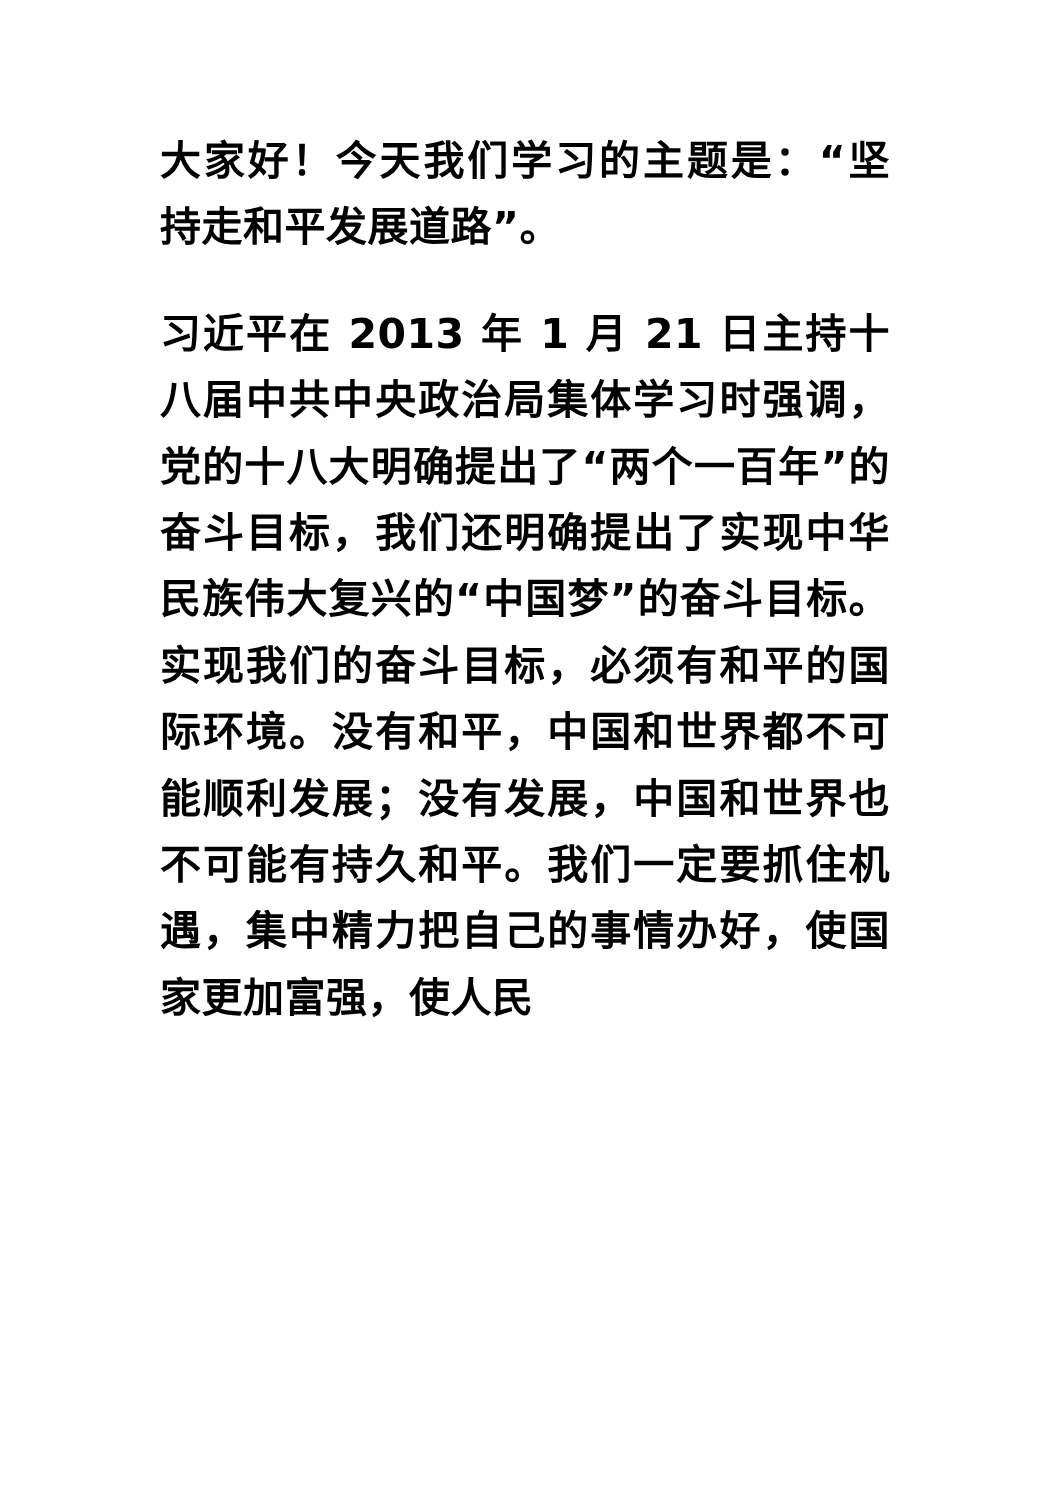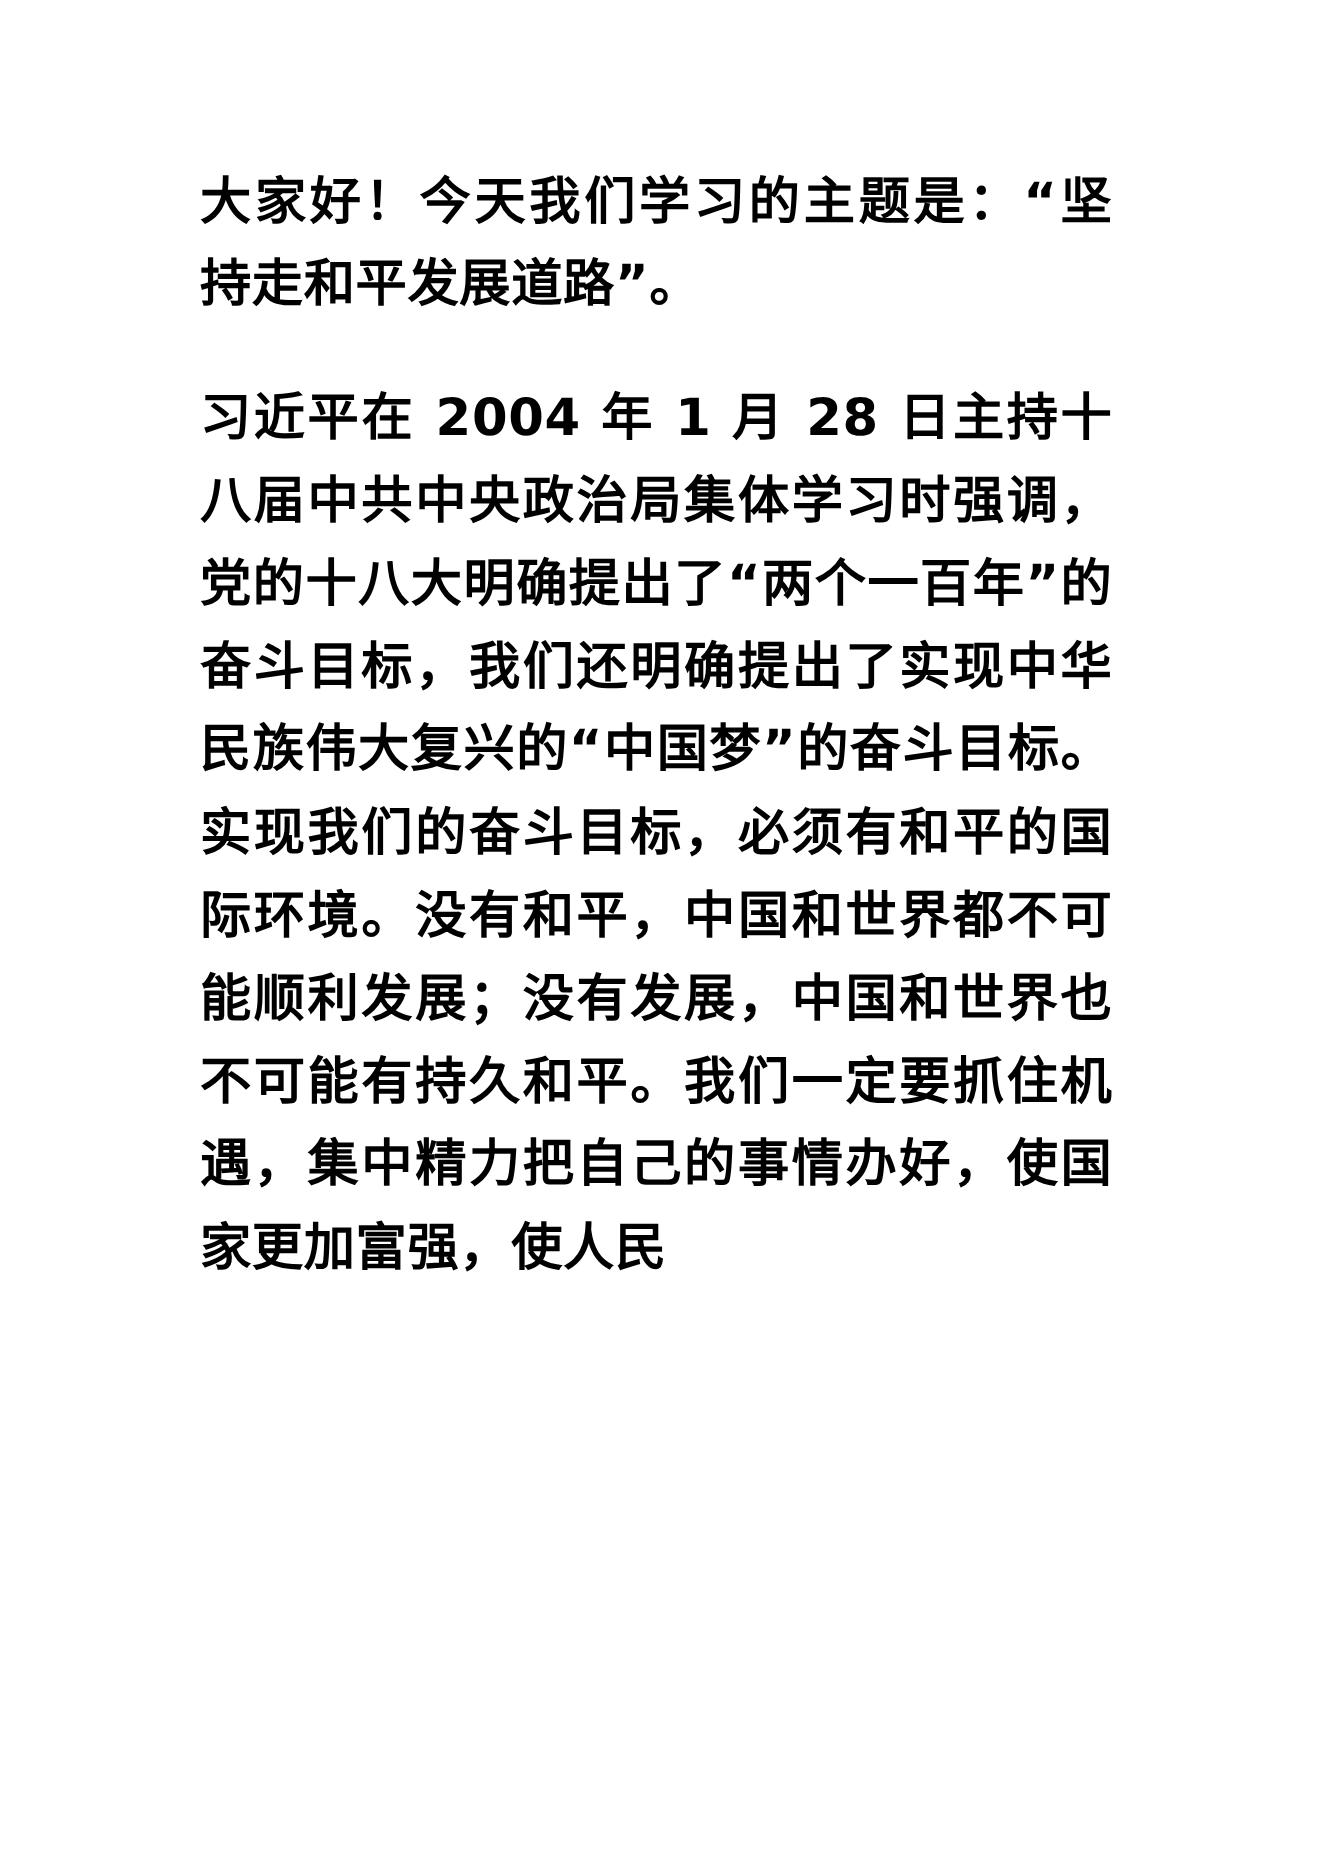--- a/index.html
+++ b/index.html
@@ -36,15 +36,15 @@
   .para:last-child {
     margin-bottom: 0;
   }
 </style>
 </head>
 <body>
 
 <div class="page">
   <div class="content">
     <p class="para">大家好！今天我们学习的主题是：“坚持走和平发展道路”。</p>
-    <p class="para">习近平在 2004 年 1 月 28 日主持十八届中共中央政治局集体学习时强调，党的十八大明确提出了“两个一百年”的奋斗目标，我们还明确提出了实现中华民族伟大复兴的“中国梦”的奋斗目标。实现我们的奋斗目标，必须有和平的国际环境。没有和平，中国和世界都不可能顺利发展；没有发展，中国和世界也不可能有持久和平。我们一定要抓住机遇，集中精力把自己的事情办好，使国家更加富强，使人民</p>
+    <p class="para">习近平在 2013 年 1 月 21 日主持十八届中共中央政治局集体学习时强调，党的十八大明确提出了“两个一百年”的奋斗目标，我们还明确提出了实现中华民族伟大复兴的“中国梦”的奋斗目标。实现我们的奋斗目标，必须有和平的国际环境。没有和平，中国和世界都不可能顺利发展；没有发展，中国和世界也不可能有持久和平。我们一定要抓住机遇，集中精力把自己的事情办好，使国家更加富强，使人民</p>
   </div>
 </div>
 
 </body></html>

